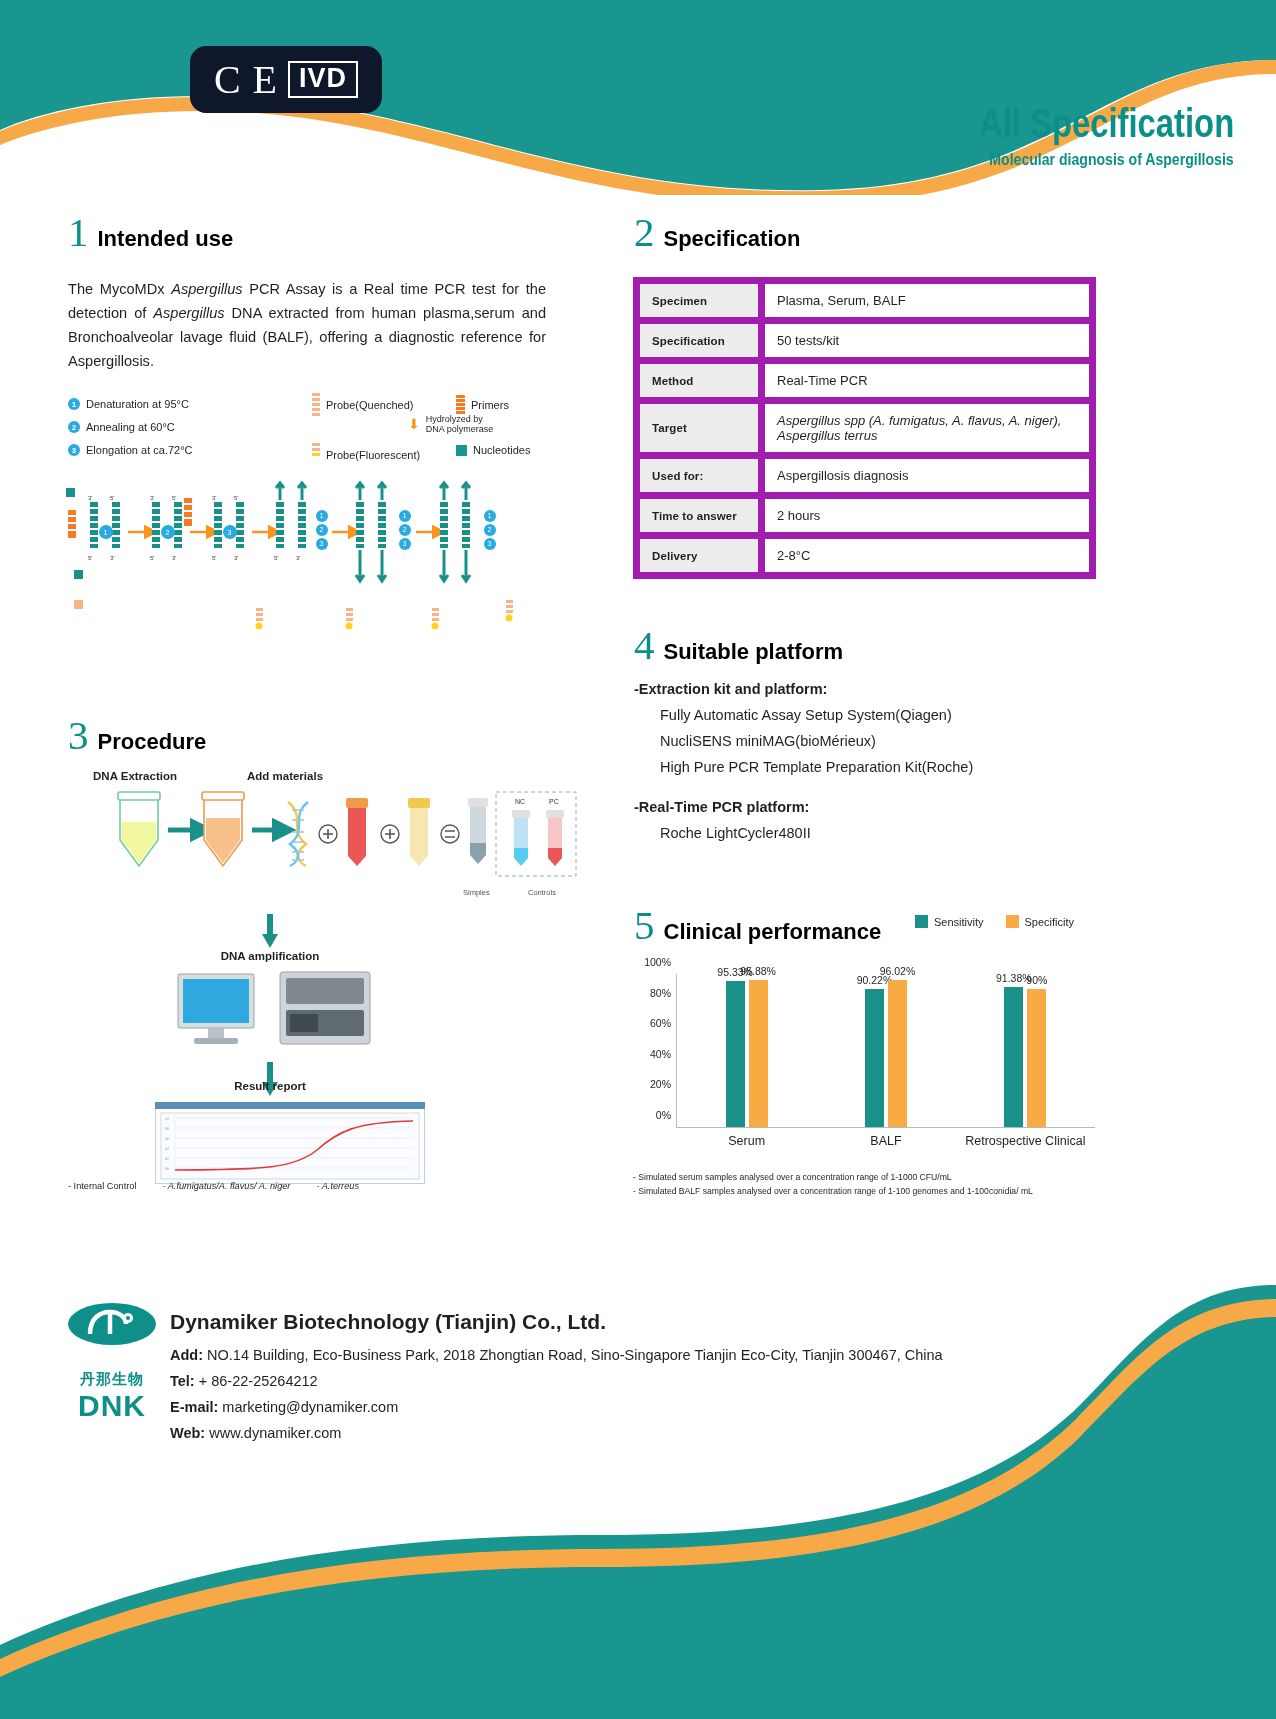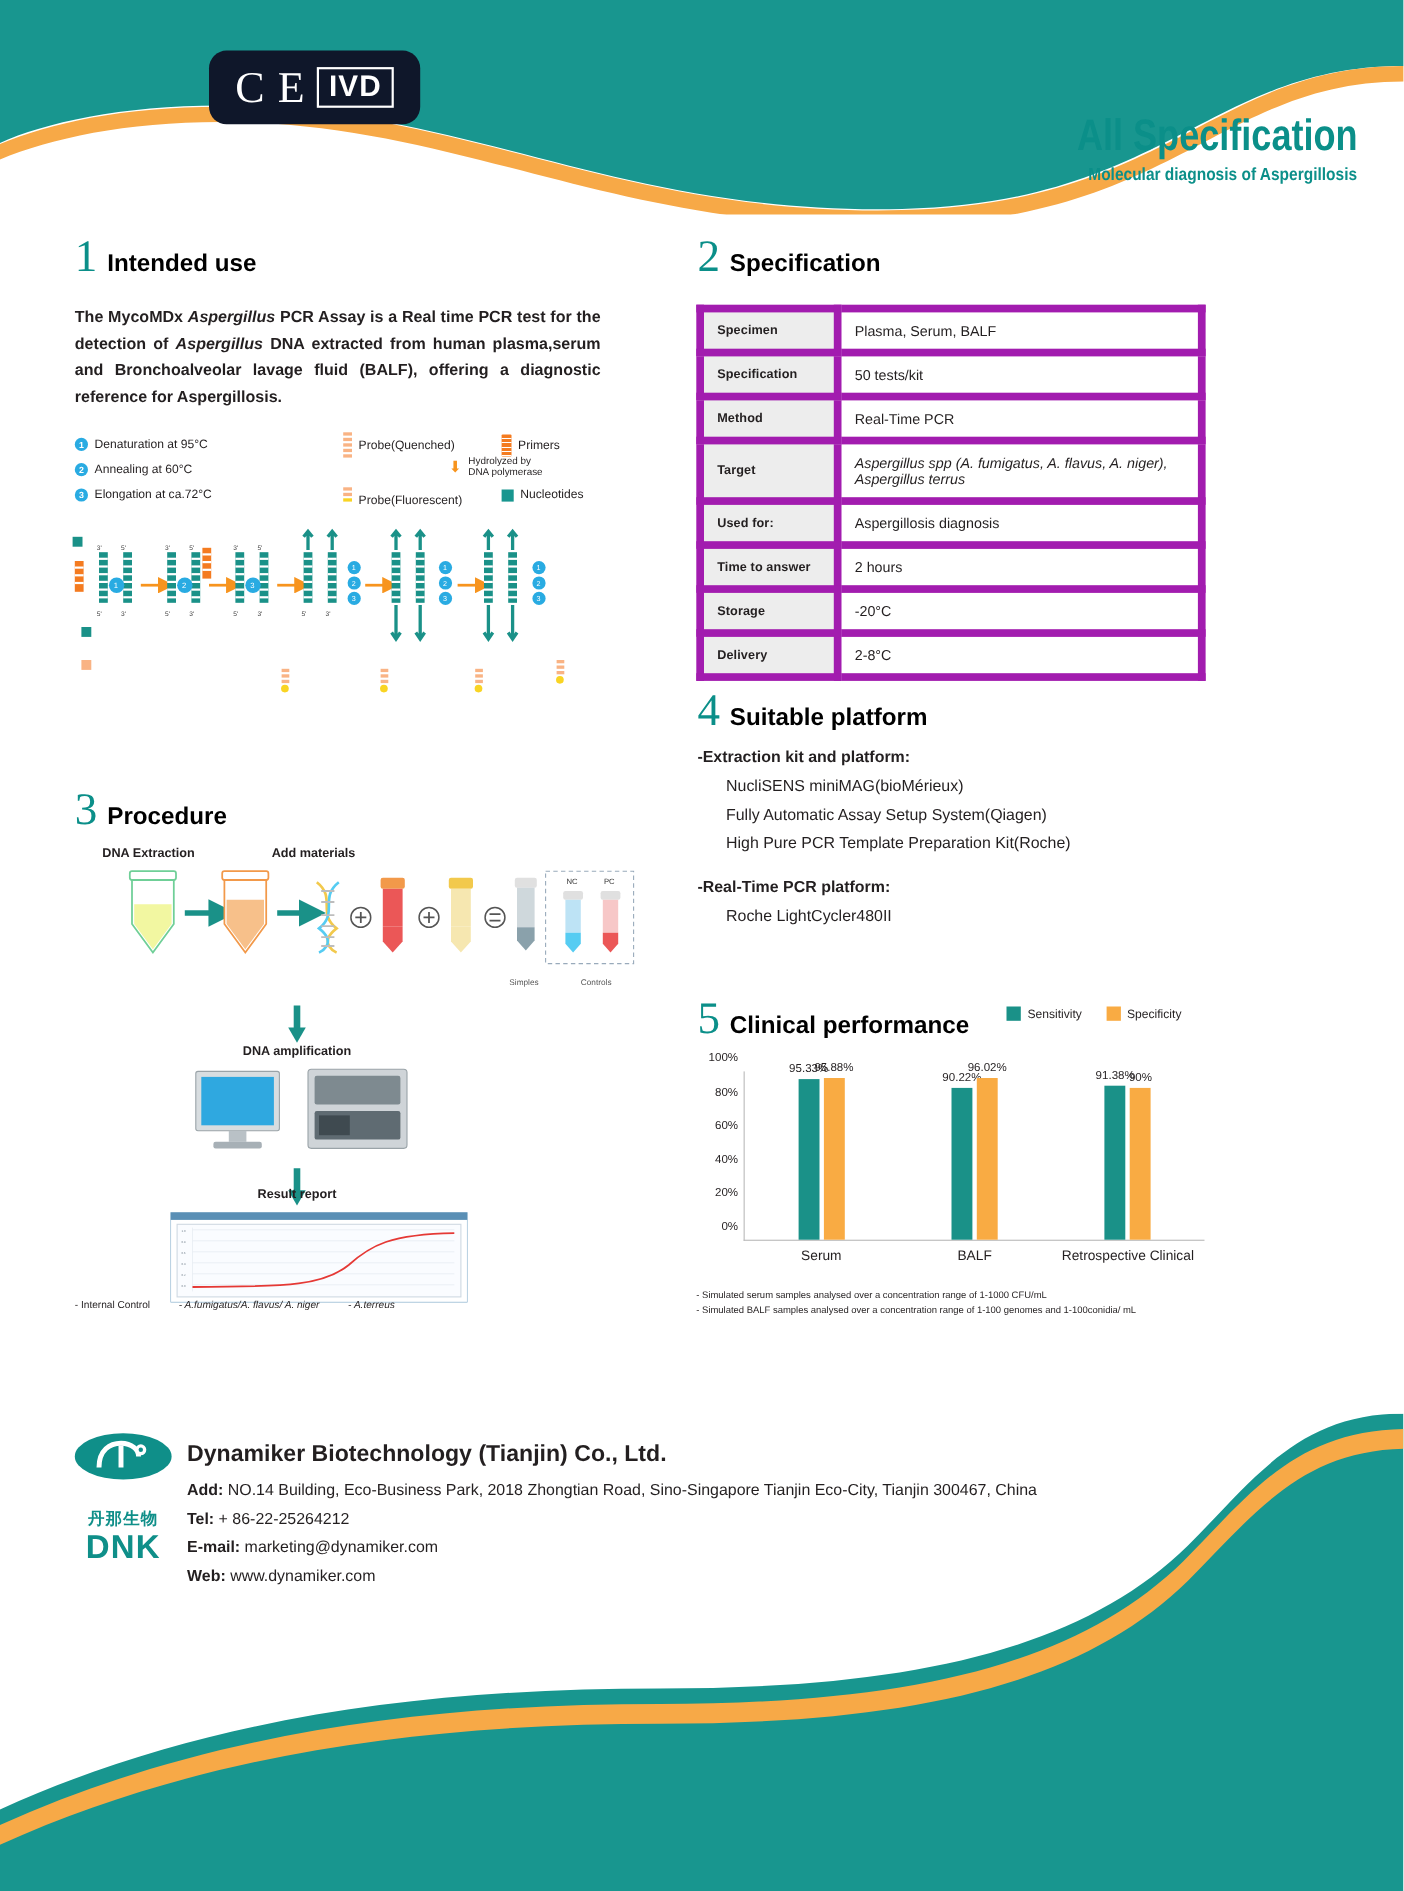--- a/index.html
+++ b/index.html
@@ -37,21 +37,21 @@
   }
   
   .sec-head { position:absolute; display:flex; align-items:baseline; gap:9px; }
   .sec-num { color:#0b8f89; font-size:41px; font-weight:300; line-height:1;
              font-family:"Liberation Serif", serif; }
   .sec-title { color:#000000; font-size:22px; font-weight:700; line-height:1; }
   
   #s1 { left:68px; top:212px; }
   .intro {
     position:absolute; left:68px; top:277px; width:478px;
-    font-size:14.6px; line-height:24px; text-align:justify; color:#231f20;font-weight:bold;
+    font-size:14.6px; line-height:24px; text-align:justify; color:#231f20;
   }
   .intro i { font-style:italic; }
   
   .pcr-legend { position:absolute; left:68px; top:392px; width:500px; height:70px; font-size:11px; }
   .leg-row { position:absolute; display:flex; align-items:center; gap:6px; white-space:nowrap; }
   .num-dot {
     width:12px; height:12px; border-radius:50%; background:#29abe2; color:#fff;
     font-size:8px; font-weight:700; display:flex; align-items:center; justify-content:center;
     flex:0 0 auto;
   }
@@ -348,24 +348,20 @@
       </tr>
       <tr>
         <td class="k">Used for:</td>
         <td class="v">Aspergillosis diagnosis</td>
       </tr>
       <tr>
         <td class="k">Time to answer</td>
         <td class="v">2 hours</td>
       </tr>
       <tr>
-        <td class="k">Storage</td>
-        <td class="v">-20°C</td>
-      </tr>
-      <tr>
         <td class="k">Delivery</td>
         <td class="v">2-8°C</td>
       </tr>
     </tbody>
 </table>
 
 <div class="sec-head" id="s3">
   <span class="sec-num">3</span>
   <span class="sec-title">Procedure</span>
 </div>
@@ -511,22 +507,22 @@
   <span style="font-style:italic;">- A.fumigatus/A. flavus/ A. niger</span>
   <span style="font-style:italic;">- A.terreus</span>
 </div>
 
 <div class="sec-head" id="s4">
   <span class="sec-num">4</span>
   <span class="sec-title">Suitable platform</span>
 </div>
 <div class="plat" id="plat-body">
     <div class="hd">-Extraction kit and platform:</div>
+    <div class="it">Fully Automatic Assay Setup System(Qiagen)</div>
     <div class="it">NucliSENS miniMAG(bioMérieux)</div>
-    <div class="it">Fully Automatic Assay Setup System(Qiagen)</div>
     <div class="it">High Pure PCR Template Preparation Kit(Roche)</div>
     <div class="gap"></div>
     <div class="hd">-Real-Time PCR platform:</div>
     <div class="it">Roche LightCycler480II</div>
   </div>
 
 <div class="sec-head" id="s5">
   <span class="sec-num">5</span>
   <span class="sec-title">Clinical performance</span>
 </div>

